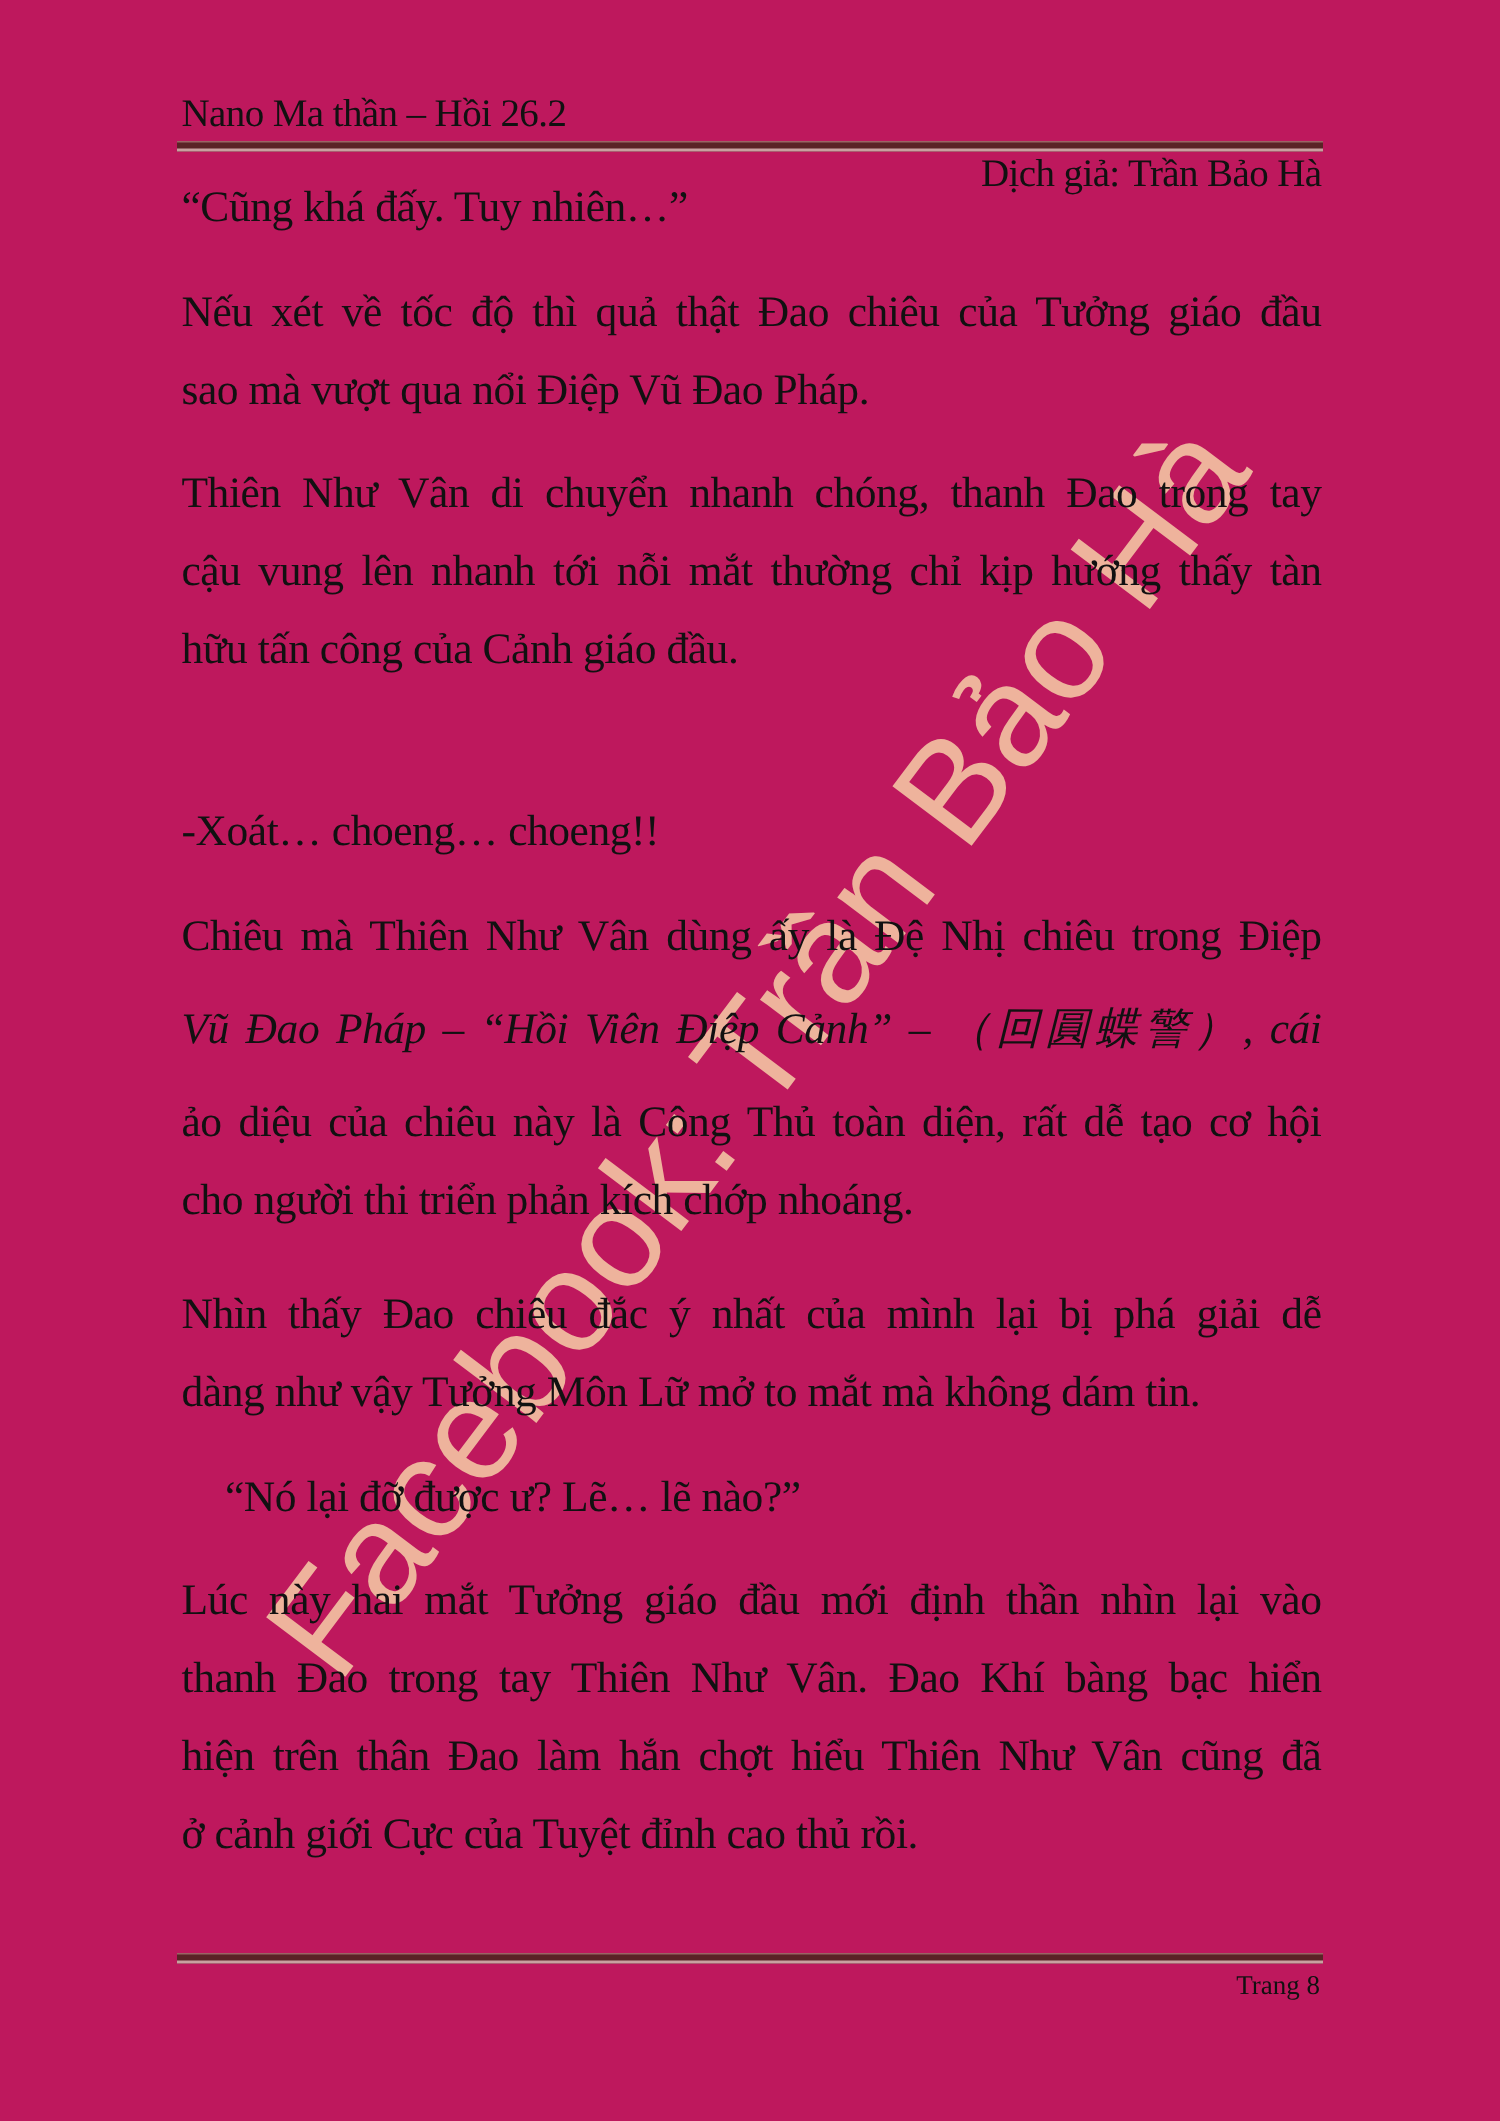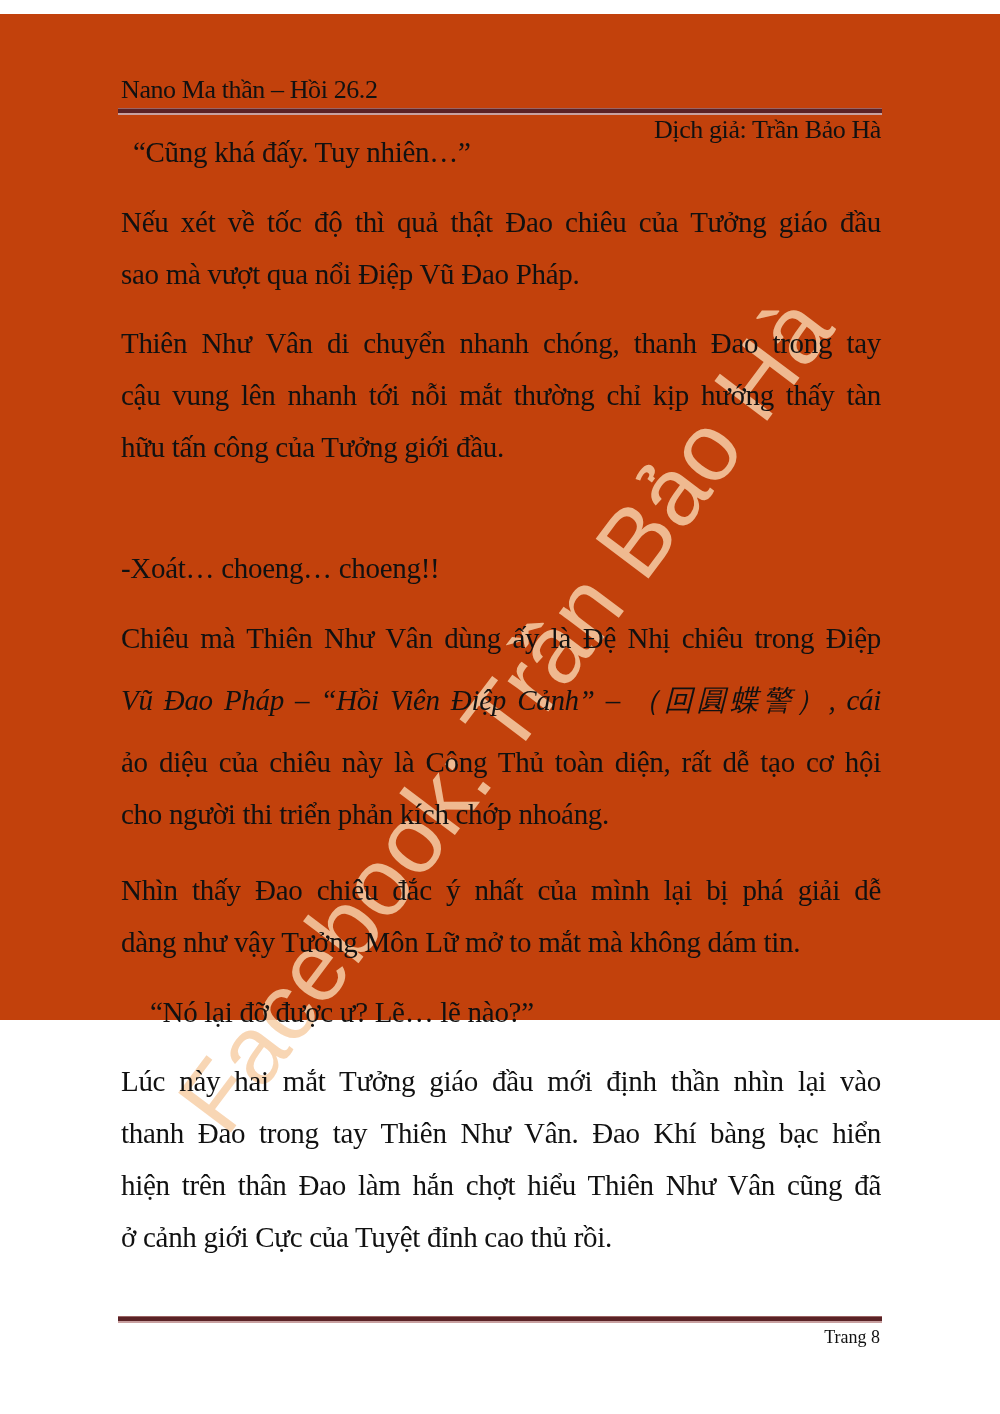--- a/index.html
+++ b/index.html
@@ -10,24 +10,24 @@
     body {
       width: 1000px;
       height: 1414px;
       position: relative;
       overflow: hidden;
       font-family: "Liberation Serif", "DejaVu Serif", serif;
       color: #111111;
     }
     .page {
       position: absolute;
-      left: 0; top: 14px;
+      left: 0; top: 0;
       width: 1000px;
-      height: 1006px;
-      background: #c2410c;
+      height: 1414px;
+      background: #be185d;
     }
     .header {
       position: absolute;
       left: 121px;
       top: 58px;
       width: 760px;
       height: 36px;
       font-size: 26px;
       line-height: 36px;
       letter-spacing: -0.4px;
@@ -91,33 +91,33 @@
 
   <div class="header">
     <span class="left">Nano Ma thần – Hồi 26.2</span>
     <span class="right">Dịch giả: Trần Bảo Hà</span>
   </div>
   <div class="rule top"></div>
 
   <div class="watermark">Facebook: Trần Bảo Hà</div>
 
   <div class="body-text">
-    <div class="para" style="top:0px;margin-left:12px;">
+    <div class="para" style="top:0px;">
       <div>“Cũng khá đấy. Tuy nhiên…”</div>
     </div>
 
     <div class="para" style="top:70px;font-family:Liberation Serif, serif;">
       <div class="jl">Nếu xét về tốc độ thì quả thật Đao chiêu của Tưởng giáo đầu</div>
       <div>sao mà vượt qua nổi Điệp Vũ Đao Pháp.</div>
     </div>
 
     <div class="para" style="top:191px;">
       <div class="jl">Thiên Như Vân di chuyển nhanh chóng, thanh Đao trong tay</div>
       <div class="jl">cậu vung lên nhanh tới nỗi mắt thường chỉ kịp hướng thấy tàn</div>
-      <div>hữu tấn công của Tưởng giới đầu.</div>
+      <div>hữu tấn công của Cảnh giáo đầu.</div>
     </div>
 
     <div class="para" style="top:416px;">
       <div>-Xoát… choeng… choeng!!</div>
     </div>
 
     <div class="para" style="top:486px;">
       <div class="jl">Chiêu mà Thiên Như Vân dùng ấy là Đệ Nhị chiêu trong Điệp</div>
       <div class="jl" style="margin-top:10px;font-style:italic;">Vũ Đao Pháp – “Hồi Viên Điệp Cảnh” – （回圓蝶警）, cái</div>
       <div class="jl" style="margin-top:10px;">ảo diệu của chiêu này là Công Thủ toàn diện, rất dễ tạo cơ hội</div>

